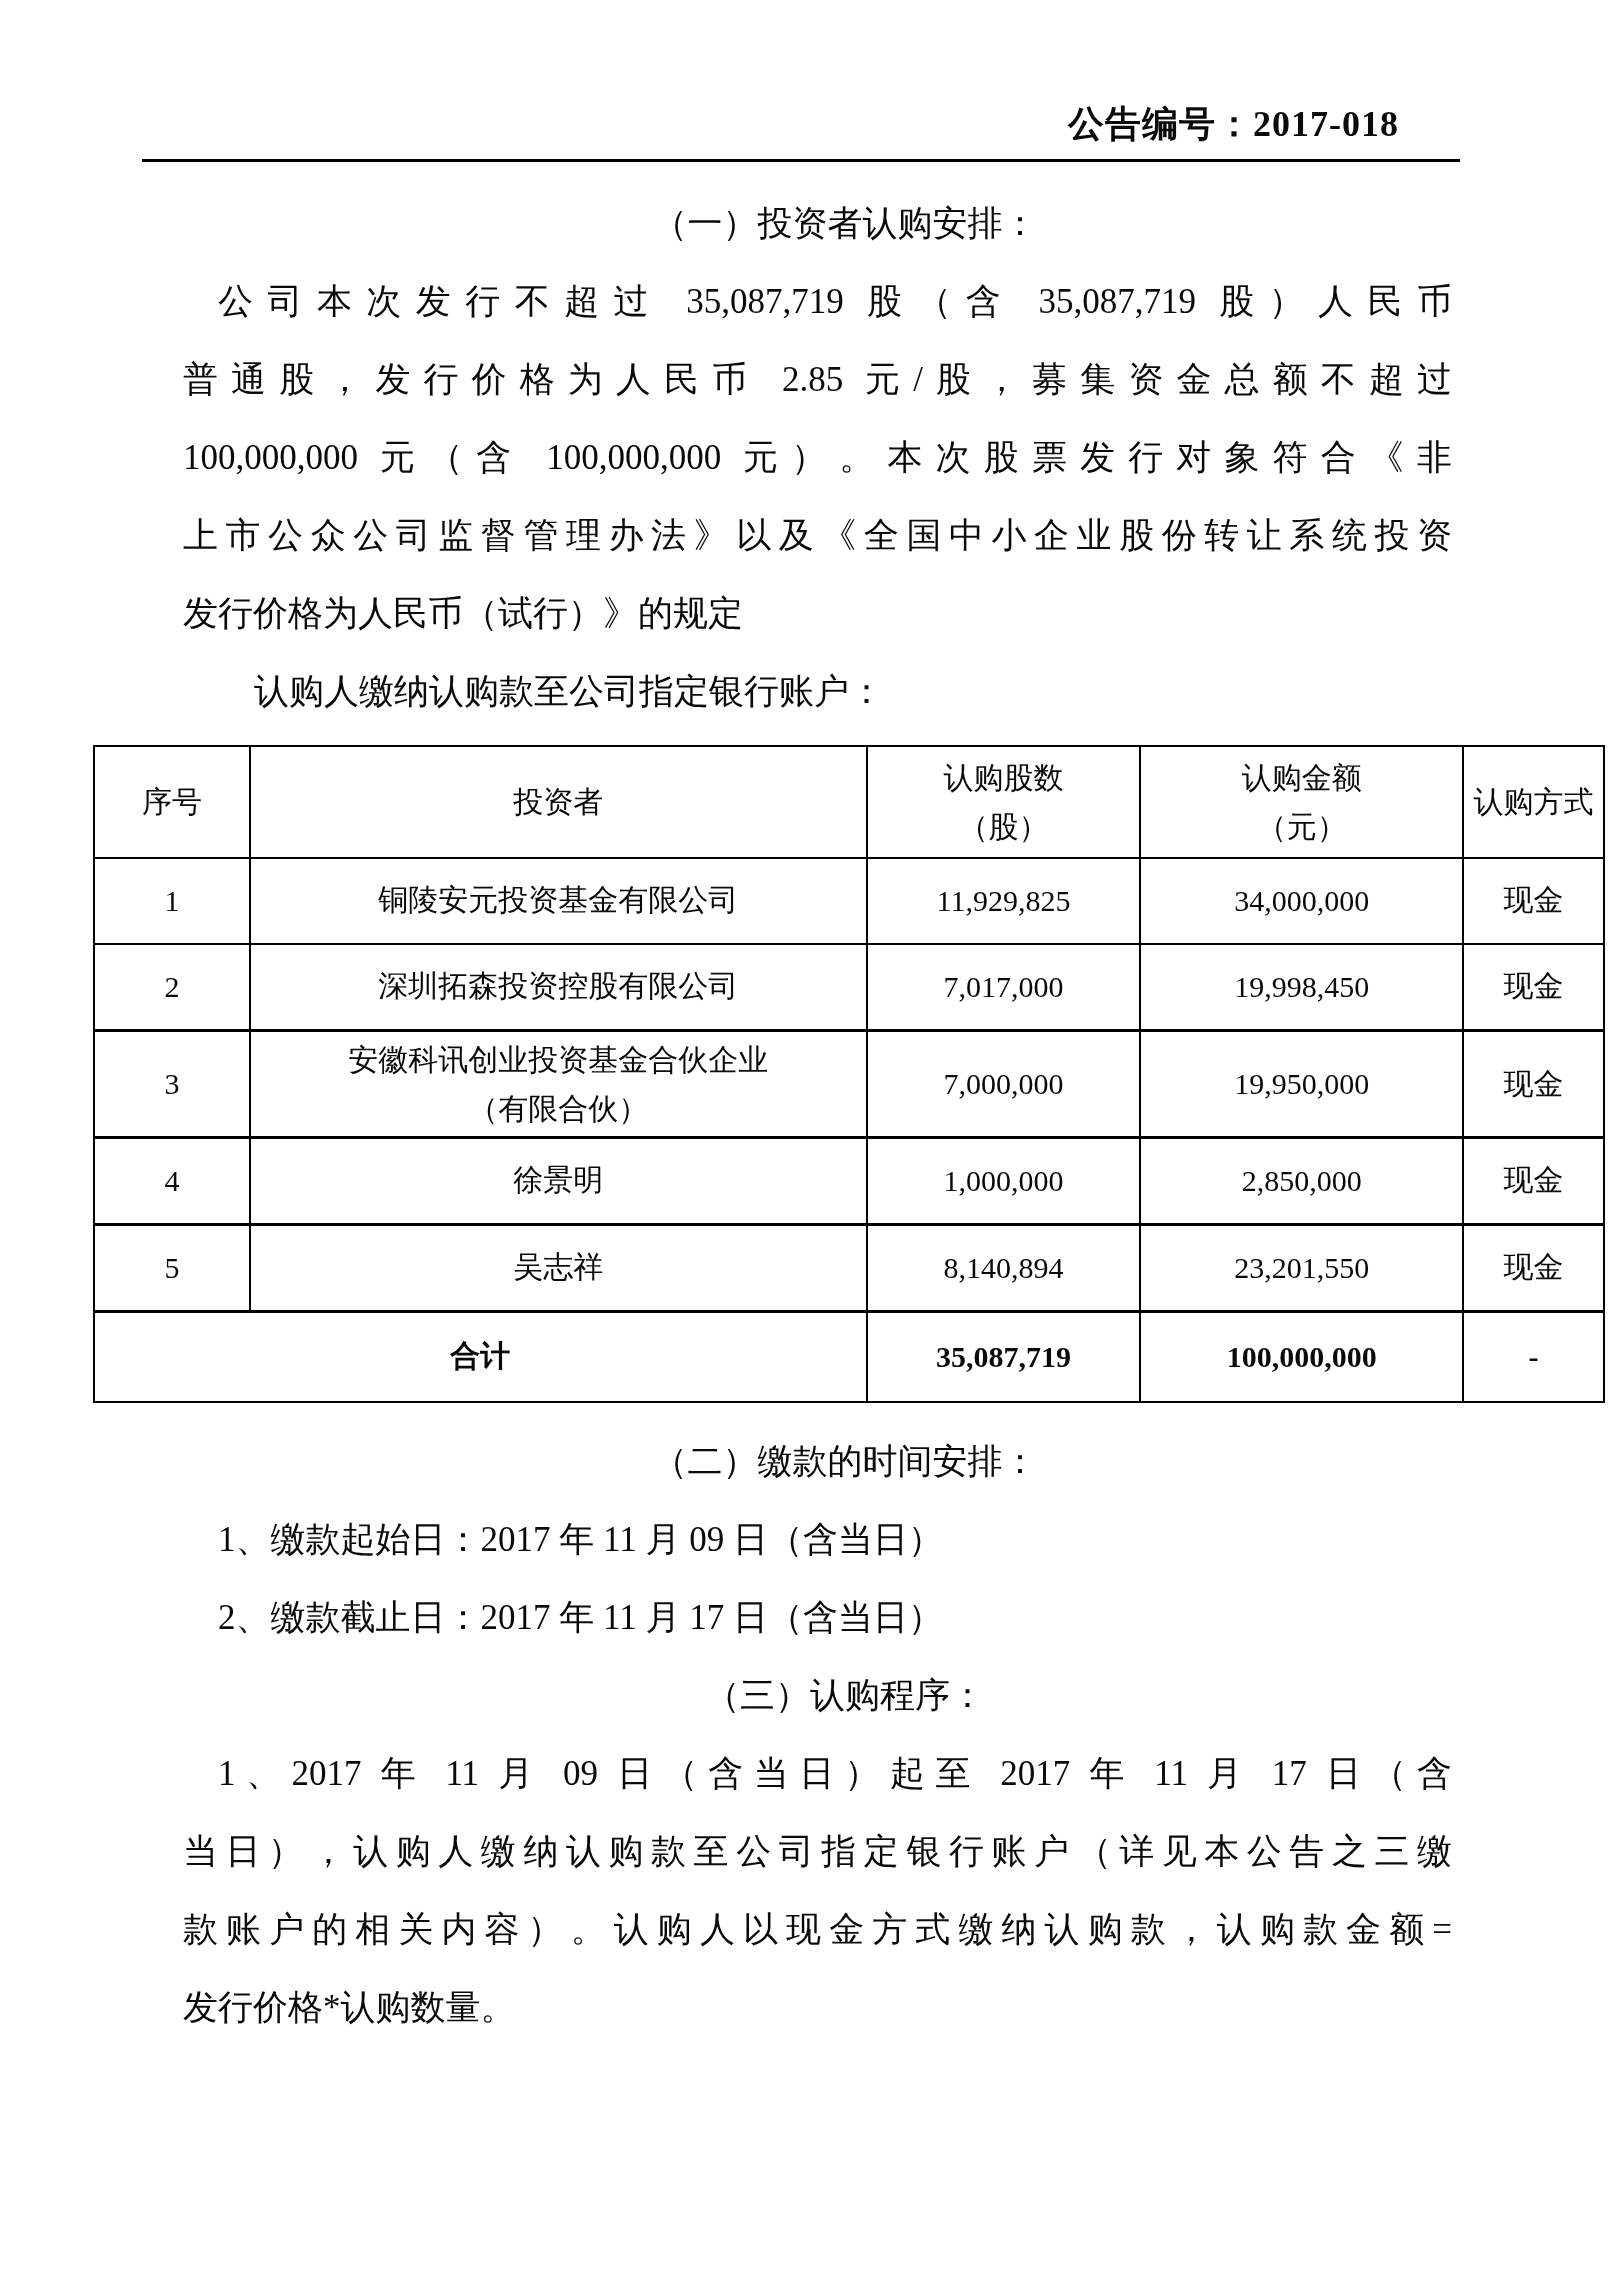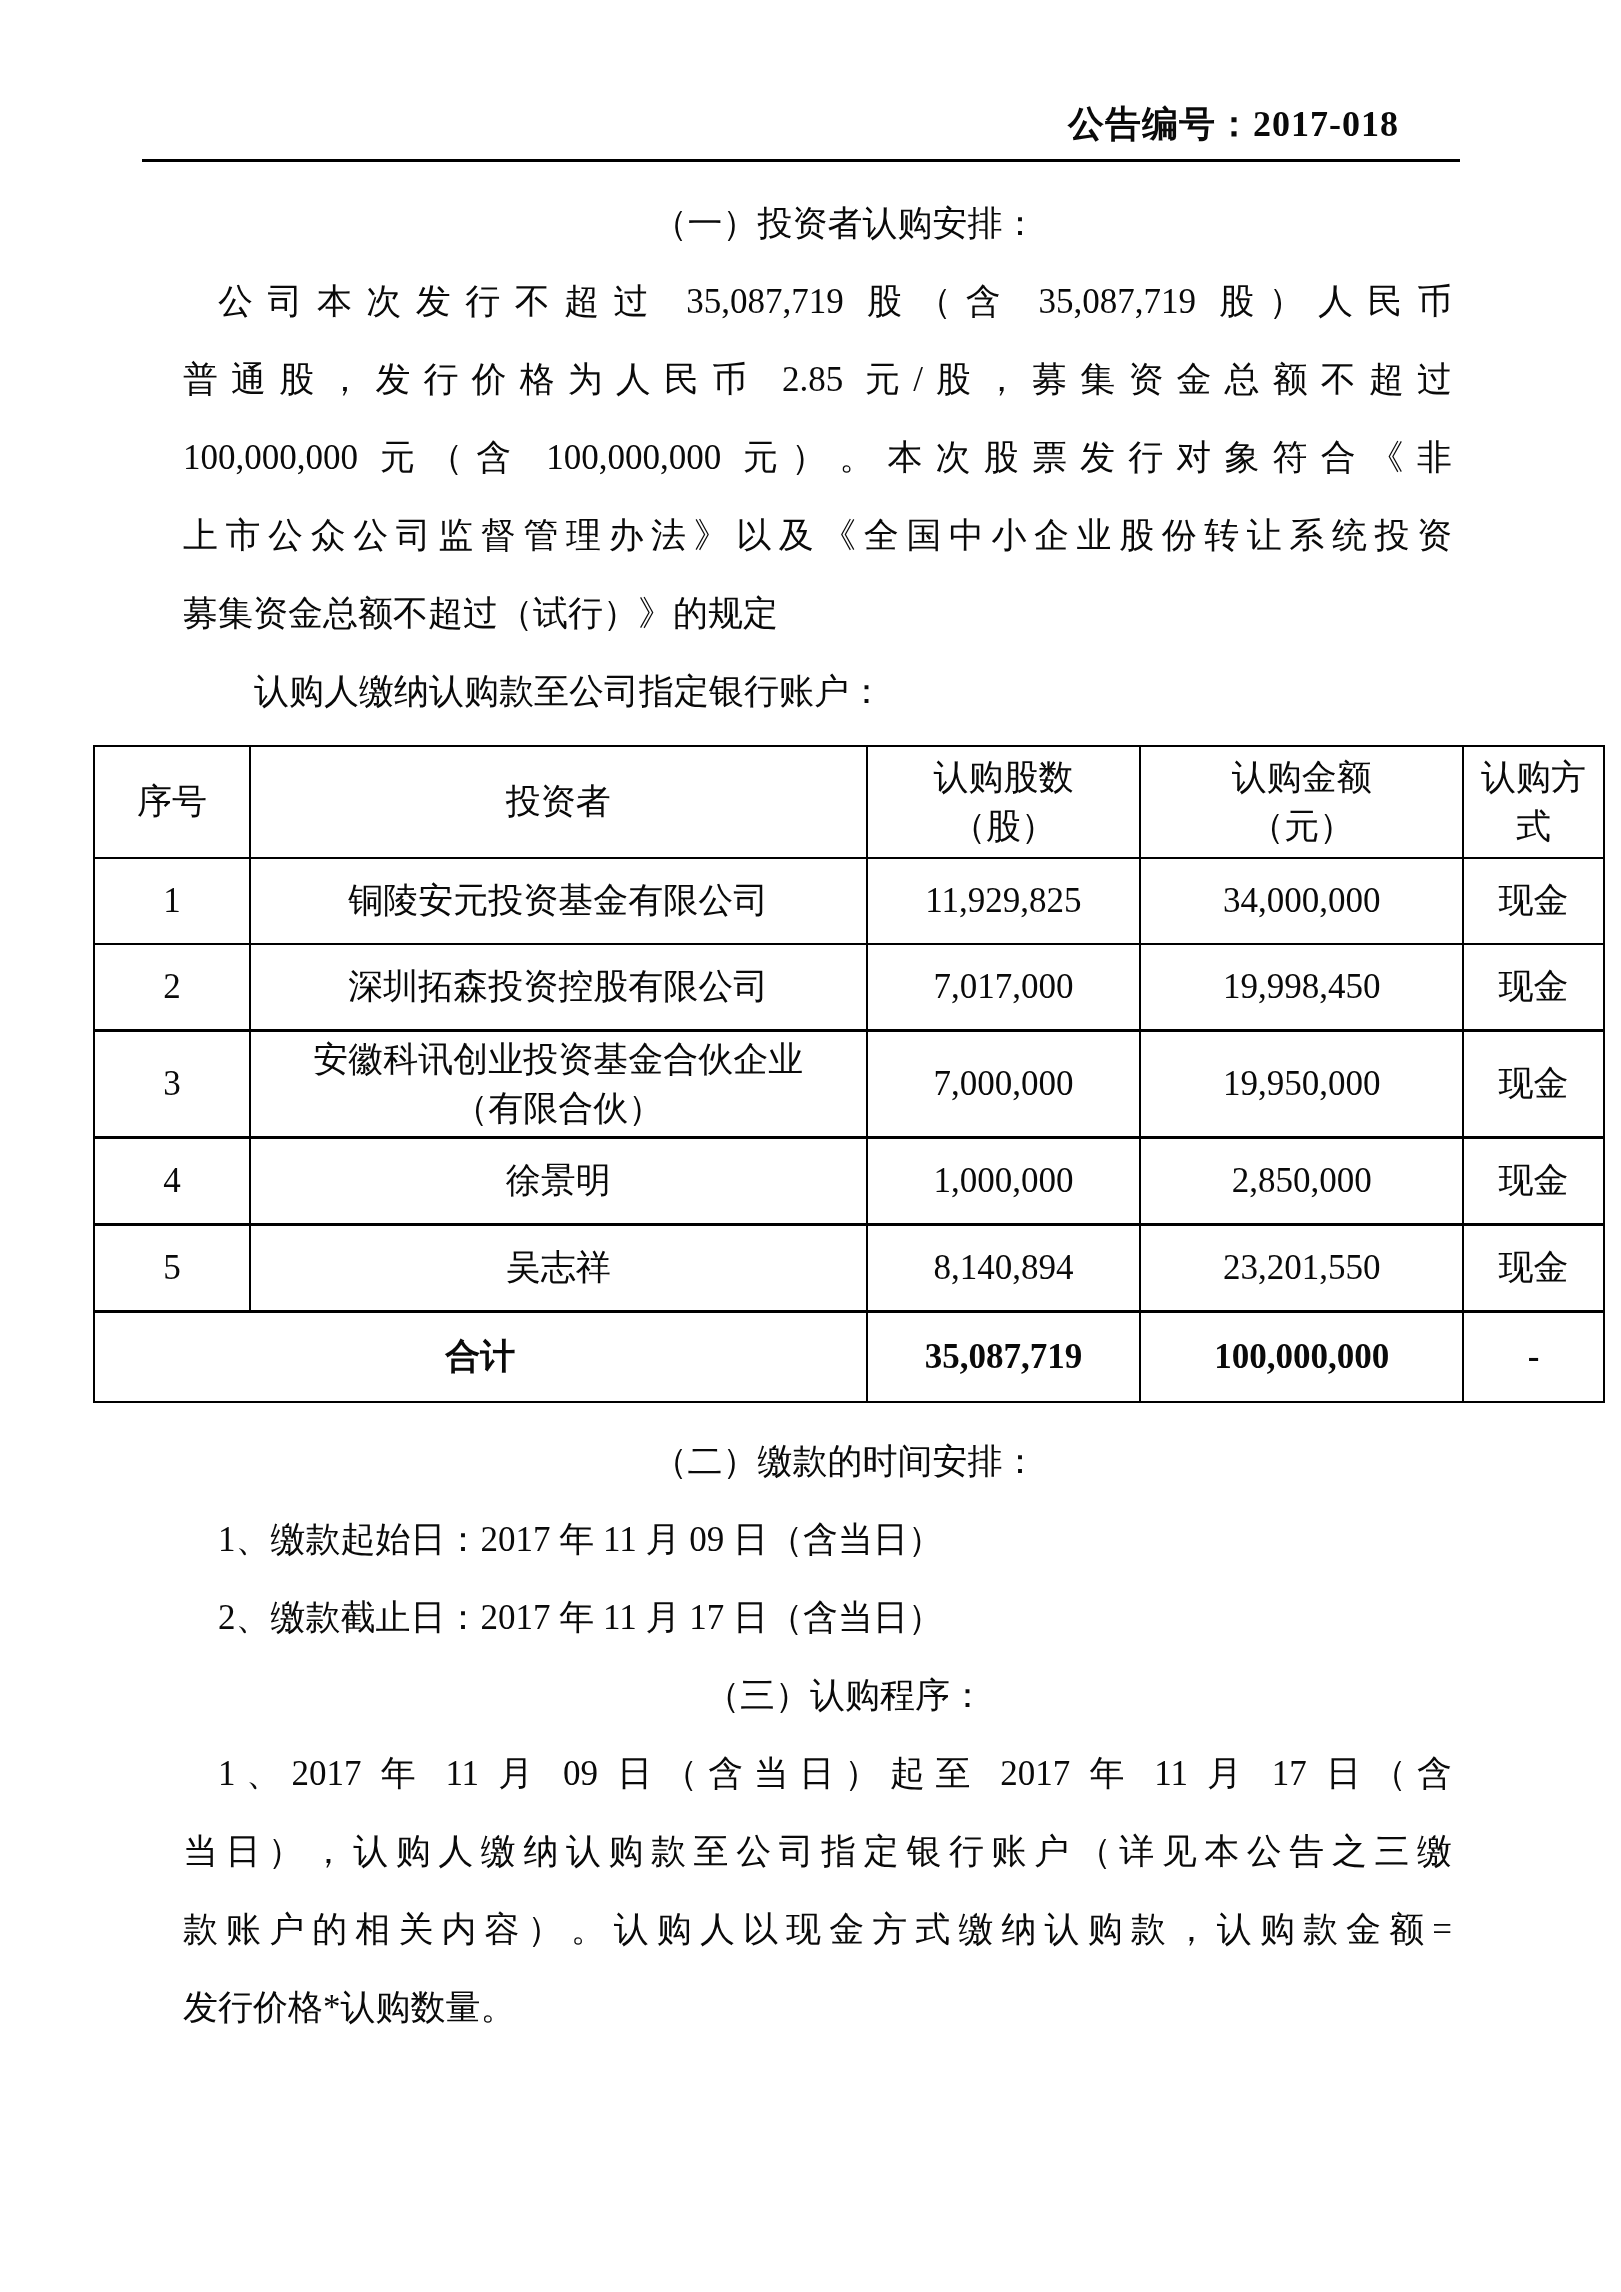--- a/index.html
+++ b/index.html
@@ -53,21 +53,21 @@
     margin: 0;
     text-align: left;
     text-align-last: left;
   }
   
   .sub-table {
     border-collapse: collapse;
     table-layout: fixed;
     margin: 13.7px 0 19.6px 93px;
     width: 1441px;
-    font-size: 35px;
+    font-size: 30px;
   }
   .sub-table td {
     border: 2px solid #000;
     text-align: center;
     vertical-align: middle;
     padding: 0 5.9px;
     overflow: hidden;
   }
   .sub-table { border: 2.9px solid #000; }
   .sub-table tr.thick td { border-bottom-width: 3.9px; }
@@ -97,21 +97,21 @@
     <div class="doc-number">公告编号：2017-018</div>
   </div>
   <div class="header-rule"></div>
 
   <div class="content">
     <p class="line ind15">（一）投资者认购安排：</p>
     <p class="jline ind1">公司本次发行不超过 35,087,719 股（含 35,087,719 股）人民币</p>
     <p class="jline">普通股，发行价格为人民币 2.85 元/股，募集资金总额不超过</p>
     <p class="jline">100,000,000 元（含 100,000,000 元）。本次股票发行对象符合《非</p>
     <p class="jline">上市公众公司监督管理办法》以及《全国中小企业股份转让系统投资</p>
-    <p class="jline-last">募集资金总额不超过（试行）》的规定</p>
+    <p class="jline-last">发行价格为人民币（试行）》的规定</p>
     <p class="line ind2">认购人缴纳认购款至公司指定银行账户：</p>
   </div>
 
   <table class="sub-table">
     <tbody>
         <tr class="th-row">
       <td class="col-no">
             <div>序号</div>
           </td>
       <td class="col-inv">

